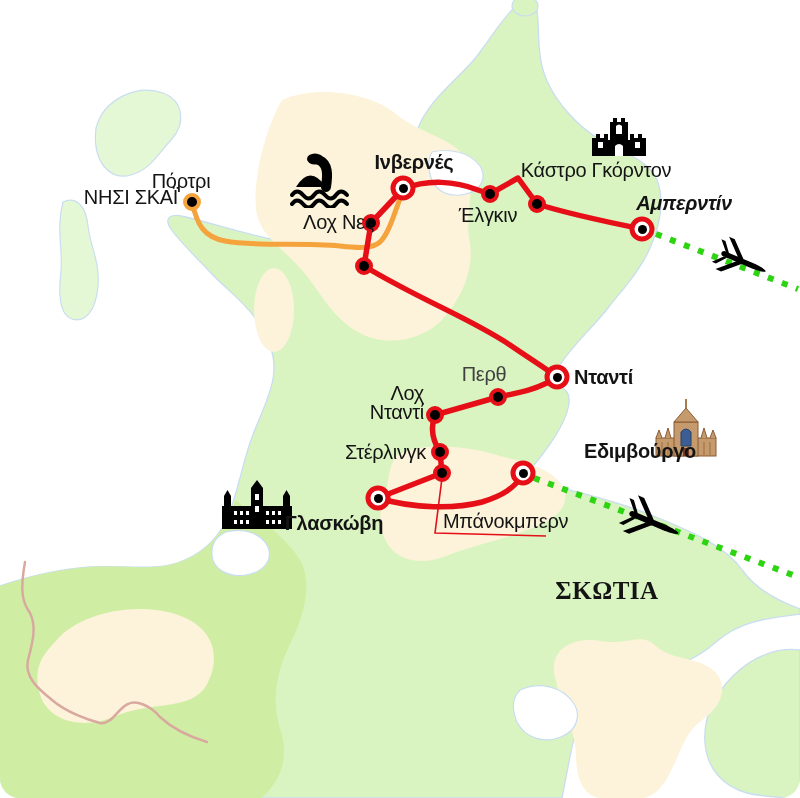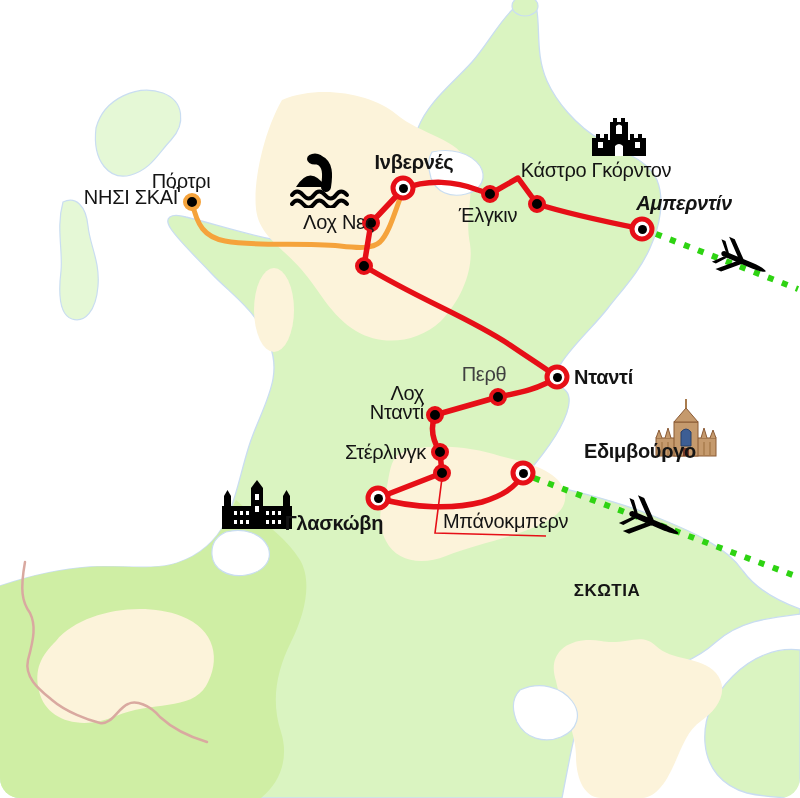--- a/index.html
+++ b/index.html
@@ -14,21 +14,21 @@
   #poi-layer{position:absolute;left:0;top:0;width:100%;height:100%;}
   .marker{position:absolute;border-radius:50%;transform:translate(-50%,-50%);box-sizing:content-box;}
   .marker.major{width:15px;height:15px;background:#fff;border:5px solid #e60f17;}
   .marker.major .dot{position:absolute;left:50%;top:50%;width:9px;height:9px;background:#000;border-radius:50%;transform:translate(-50%,-50%);}
   .marker.minor{width:10px;height:10px;background:#000;border:4px solid #e60f17;}
   .place-label{
     position:absolute;font-size:20px;color:#141414;white-space:pre;line-height:0.95;
     letter-spacing:-0.3px;
   }
   .place-label.bold{font-weight:bold;}
-  .place-label.region{font-size:17px;letter-spacing:0.5px;}
+  .place-label.region{font-size:25px;letter-spacing:0.5px;font-family:Liberation Serif, serif;}
   .anchor-center{transform:translate(-50%,-50%);text-align:center;}
   .anchor-right{transform:translate(-100%,-50%);text-align:right;}
   .anchor-left{transform:translate(0,-50%);text-align:left;}
 </style>
 </head>
 <body>
 
 <div class="map-canvas">
 
   <svg class="base" width="800" height="798" viewBox="0 0 800 798">

